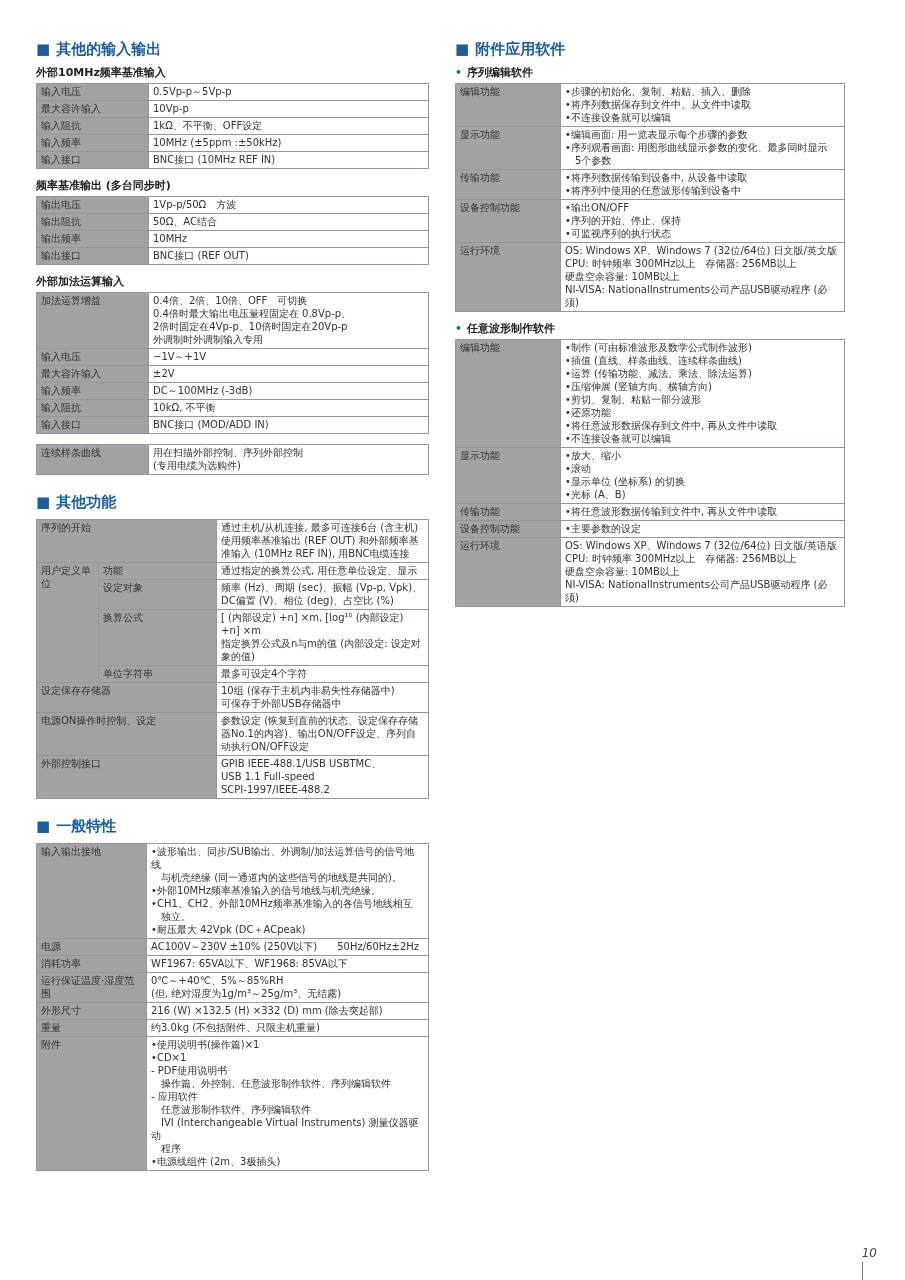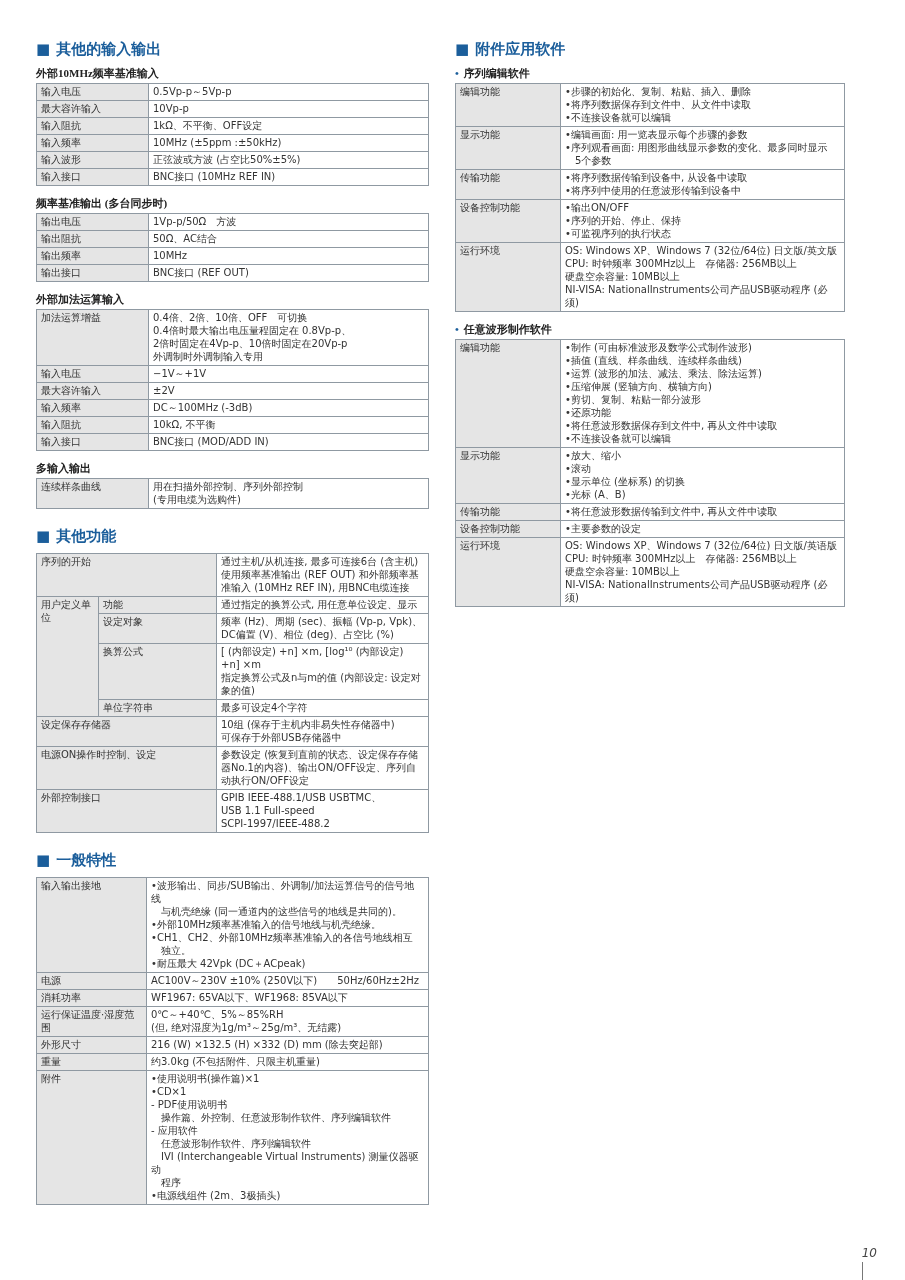--- a/index.html
+++ b/index.html
@@ -6,28 +6,28 @@
   body{
     width:905px;height:1280px;position:relative;overflow:hidden;
     font-family:"DejaVu Sans",sans-serif;font-size:10px;line-height:13px;color:#333;
   }
   .cols{display:flex;gap:26px;padding:40px 0 0 36px;}
   .col-left{width:393px;flex:0 0 auto;}
   .col-right{width:390px;flex:0 0 auto;}
   h2.sec{font-size:15px;line-height:18px;color:#1b5e9b;font-weight:bold;margin:18px 0 8px;}
   h2.sec.first{margin-top:0;}
   .marker{margin-right:6px;}
-  h3.sub{font-size:11px;line-height:14px;font-weight:bold;color:#222;margin:8px 0 3px;font-family:Liberation Serif, serif;}
+  h3.sub{font-size:11px;line-height:14px;font-weight:bold;color:#222;margin:8px 0 3px;}
   h3.sub .blt{color:#1b5e9b;margin-right:5px;}
   table.spec{border-collapse:collapse;width:100%;margin:0 0 10px 0;table-layout:fixed;}
   table.spec td{
     border:1px solid #8f99a2;padding:1px 4px 2px;vertical-align:top;
     white-space:pre-wrap;word-break:break-word;
   }
-  td.l{background:#e5e5e5;}
+  td.l{background:#a3a3a3;}
   .pageno{position:absolute;right:28px;bottom:20px;font-style:italic;font-size:12px;color:#444;}
   .pagetick{position:absolute;right:42px;bottom:0;width:1px;height:18px;background:#777;}
 </style>
 </head>
 <body>
 
 <div class="cols">
 
   <div class="col-left">
 
@@ -50,24 +50,20 @@
           </tr>
       <tr>
             <td class="l">输入阻抗</td>
             <td class="v">1kΩ、不平衡、OFF设定</td>
           </tr>
       <tr>
             <td class="l">输入频率</td>
             <td class="v">10MHz (±5ppm :±50kHz)</td>
           </tr>
       <tr>
-            <td class="l">输入波形</td>
-            <td class="v">正弦波或方波 (占空比50%±5%)</td>
-          </tr>
-      <tr>
             <td class="l">输入接口</td>
             <td class="v">BNC接口 (10MHz REF IN)</td>
           </tr>
     </tbody>
       </table>
 
     <h3 class="sub">频率基准输出 (多台同步时)</h3>
     <table class="spec">
       <colgroup>
           <col style="width:112px">
@@ -123,21 +119,20 @@
             <td class="l">输入阻抗</td>
             <td class="v">10kΩ, 不平衡</td>
           </tr>
       <tr>
             <td class="l">输入接口</td>
             <td class="v">BNC接口 (MOD/ADD IN)</td>
           </tr>
     </tbody>
       </table>
 
-    <h3 class="sub">多输入输出</h3>
     <table class="spec">
       <colgroup>
           <col style="width:112px">
           <col>
         </colgroup>
       <tbody>
           <tr>
             <td class="l">连续样条曲线</td>
             <td class="v">用在扫描外部控制、序列外部控制
 (专用电缆为选购件)</td>
@@ -298,21 +293,21 @@
     <table class="spec">
       <colgroup>
           <col style="width:105px">
           <col>
         </colgroup>
       <tbody>
           <tr>
             <td class="l">编辑功能</td>
             <td class="v">•制作 (可由标准波形及数学公式制作波形)
 •插值 (直线、样条曲线、连续样条曲线)
-•运算 (波形的加法、减法、乘法、除法运算)
+•运算 (传输功能、减法、乘法、除法运算)
 •压缩伸展 (竖轴方向、横轴方向)
 •剪切、复制、粘贴一部分波形
 •还原功能
 •将任意波形数据保存到文件中, 再从文件中读取
 •不连接设备就可以编辑</td>
           </tr>
       <tr>
             <td class="l">显示功能</td>
             <td class="v">•放大、缩小
 •滚动

